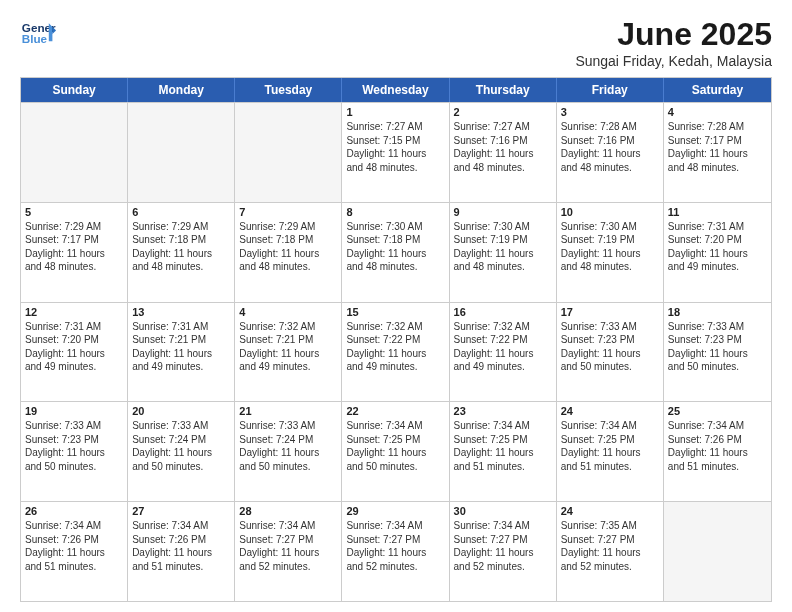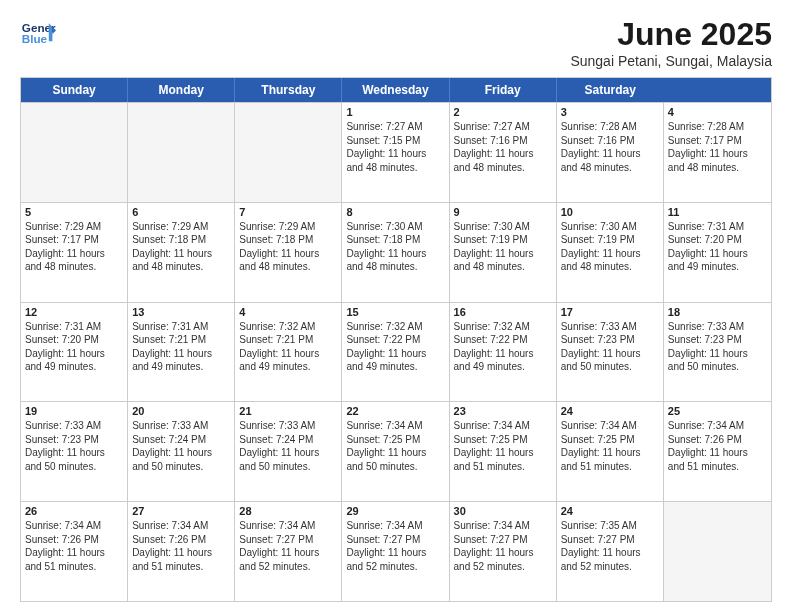--- a/index.html
+++ b/index.html
@@ -112,30 +112,31 @@
     <div class="logo">
       <svg class="logo-icon" viewBox="0 0 40 40">
         <text x="2" y="18" font-size="13" font-weight="bold" fill="#1a3a6b">General</text>
         <text x="2" y="30" font-size="13" font-weight="bold" fill="#4a90d9">Blue</text>
         <polygon points="32,8 40,16 36,12 36,28 32,28" fill="#4a90d9"></polygon>
         <polygon points="36,12 40,16 36,20" fill="#2a70c0"></polygon>
       </svg>
     </div>
     <div class="title-block">
       <div class="month-title">June 2025</div>
-      <div class="subtitle">Sungai Petani, Sungai, Malaysia</div>
+      <div class="subtitle">Sungai Friday, Kedah, Malaysia</div>
     </div>
   </div>
 
   <div class="calendar">
     <div class="cal-header" id="cal-header">
         <div class="cal-header-cell">Sunday</div>
         <div class="cal-header-cell">Monday</div>
+        <div class="cal-header-cell">Tuesday</div>
+        <div class="cal-header-cell">Wednesday</div>
         <div class="cal-header-cell">Thursday</div>
-        <div class="cal-header-cell">Wednesday</div>
         <div class="cal-header-cell">Friday</div>
         <div class="cal-header-cell">Saturday</div>
       </div>
     <div class="cal-body" id="cal-body">
         <div class="cal-row">
           <div class="cal-cell empty"></div>
           <div class="cal-cell empty"></div>
           <div class="cal-cell empty"></div>
           <div class="cal-cell">
             <div class="day-num">1</div>

